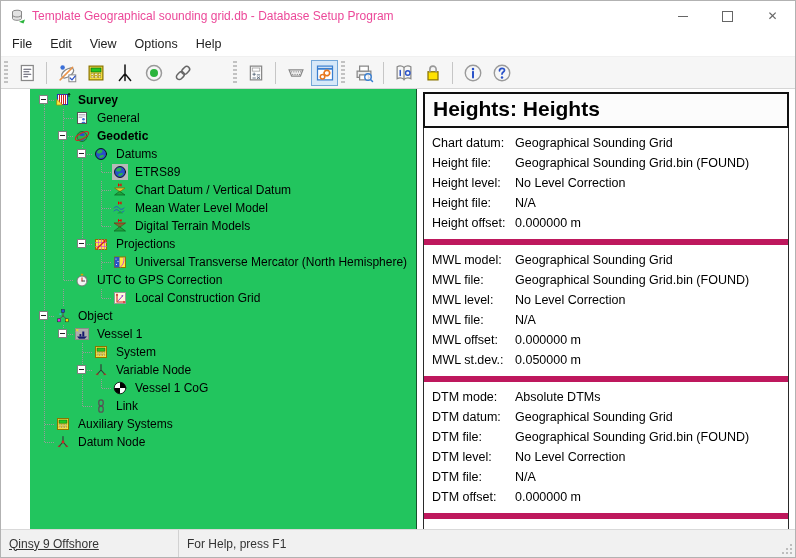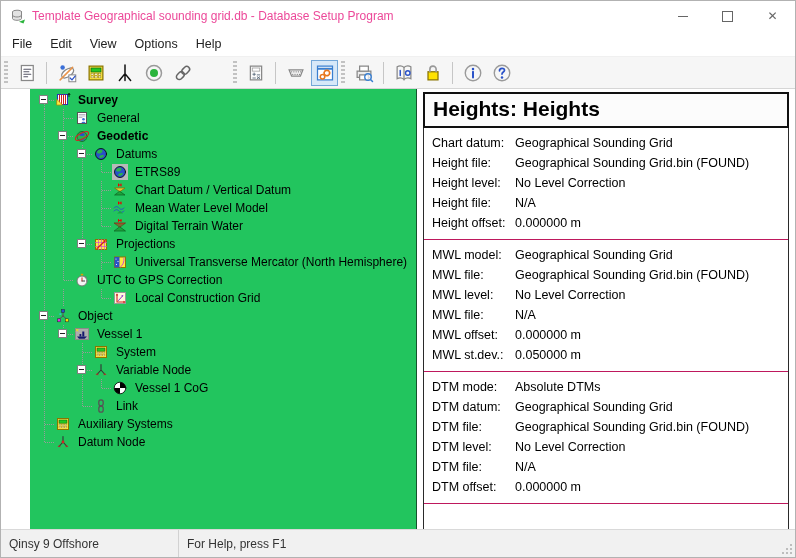--- a/index.html
+++ b/index.html
@@ -52,29 +52,29 @@
   .exp{position:absolute;left:4px;top:4px;width:9px;height:9px;background:#fff;border:1px solid #7f7f7f;z-index:1;}
   .exp::before{content:"";position:absolute;left:1px;right:1px;top:3px;height:1px;background:#222;}
   .ticon{width:16px;height:16px;margin:0 4px 0 1px;}
   .tlabel{font-size:12px;color:#000;padding:1px 3px;}
   .tlabel.bold{font-weight:bold;}
   
   .panel{flex:1;display:flex;flex-direction:column;margin:3px 6px 0 0;overflow:hidden;}
   .panel-header{border:2px solid #101010;background:#fcfcfc;padding:2px 24px 5px 8px;
     font-size:21px;font-weight:bold;color:#000;flex:none;line-height:1.2;}
   .panel-body{flex:1;border-left:1px solid #2a2a2a;border-right:1px solid #2a2a2a;overflow:hidden;}
-  .psection{padding:5px 0 6px 0;border-bottom:1px solid #be185d;}
+  .psection{padding:5px 0 6px 0;border-bottom:6px solid #be185d;}
   .prow{height:20px;display:flex;align-items:center;font-size:12.5px;color:#000;}
   .plabel{width:83px;padding-left:8px;flex:none;}
   .pvalue{padding-left:8px;}
   
   .statusbar{height:28px;background:#f1f1f1;border-top:1px solid #d9d9d9;display:flex;align-items:center;
     flex:none;font-size:12px;color:#333;position:relative;}
   .sb-cell1{width:178px;flex:none;padding-left:8px;align-self:stretch;display:flex;align-items:center;
-    border-right:1px solid #d2d2d2;}
+    border-right:1px solid #d2d2d2;text-decoration:underline;}
   .sb-cell2{padding-left:8px;}
   .resize-grip{position:absolute;right:3px;bottom:3px;width:11px;height:11px;}
   .resize-grip i{position:absolute;width:2px;height:2px;background:#bdbdbd;}
   .resize-grip i:nth-child(1){right:0;bottom:0;}
   .resize-grip i:nth-child(2){right:4px;bottom:0;}
   .resize-grip i:nth-child(3){right:0;bottom:4px;}
   .resize-grip i:nth-child(4){right:8px;bottom:0;}
   .resize-grip i:nth-child(5){right:0;bottom:8px;}
   .resize-grip i:nth-child(6){right:4px;bottom:4px;}
 </style>
@@ -370,21 +370,21 @@
           <span class="g gv"></span>
           <span class="g ge"></span>
           <span class="icon ticon">
             <svg viewBox="0 0 16 16" width="100%" height="100%" stroke-linecap="round">
               <path d="M6.5 1.5v2M9 1.5v2M6.5 2.5h2.5" stroke="#e00"></path>
               <polygon points="2.5,5 13.5,5 8,9" fill="#d23b2a" stroke="#7c1f12" stroke-width="0.7"></polygon>
               <polygon points="2.5,13 13.5,13 8,9" fill="#19a83c" stroke="#0c5c20" stroke-width="0.7"></polygon>
               <path d="M4 6.2h8M5 7.4h6" stroke="#19a83c" stroke-width="0.6"></path>
             </svg>
           </span>
-          <span class="tlabel">Digital Terrain Water</span>
+          <span class="tlabel">Digital Terrain Models</span>
         </div>
         <div class="trow">
           <span class="g gv"></span>
           <span class="g gv"></span>
           <span class="g ge">
             <span class="exp"></span>
           </span>
           <span class="icon ticon">
             <svg viewBox="0 0 16 16" width="100%" height="100%" stroke-linecap="round">
               <rect x="2.5" y="3.5" width="11" height="10" fill="#ffe944" stroke="#8a7500"></rect>

